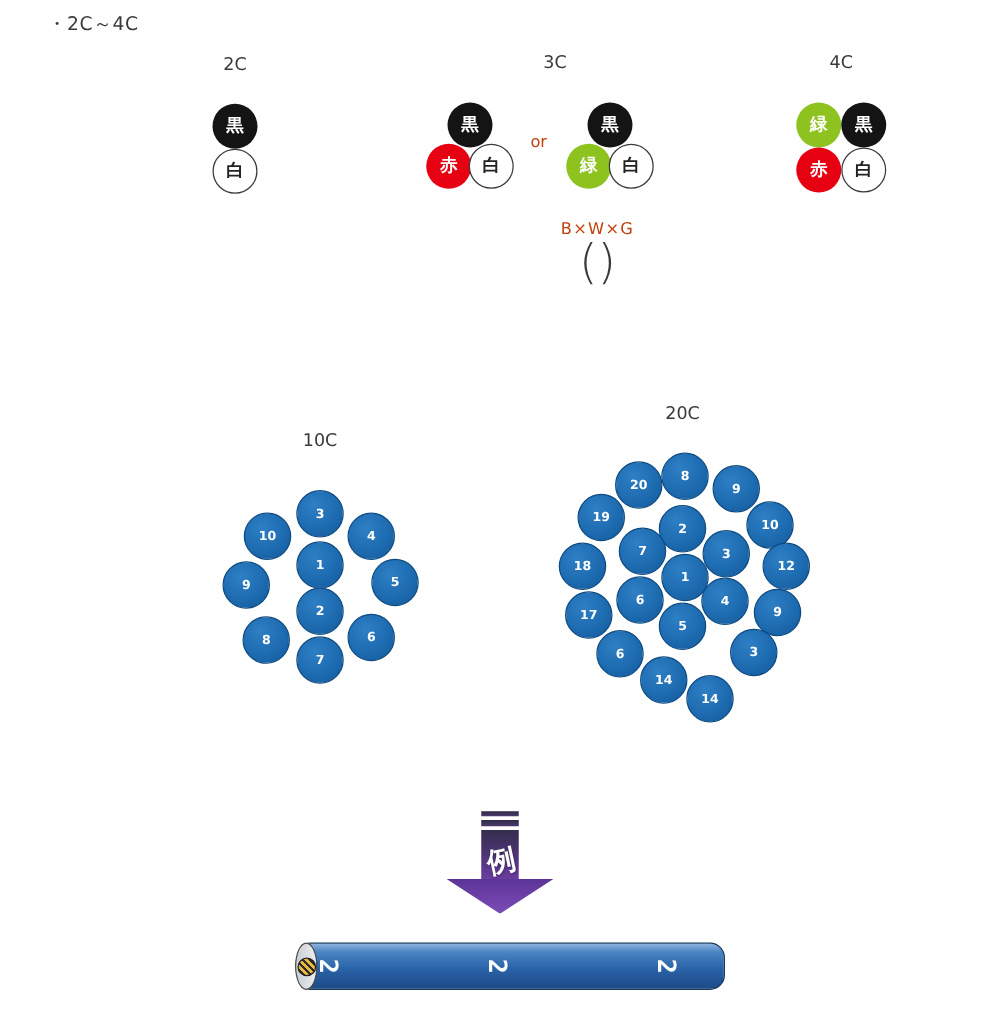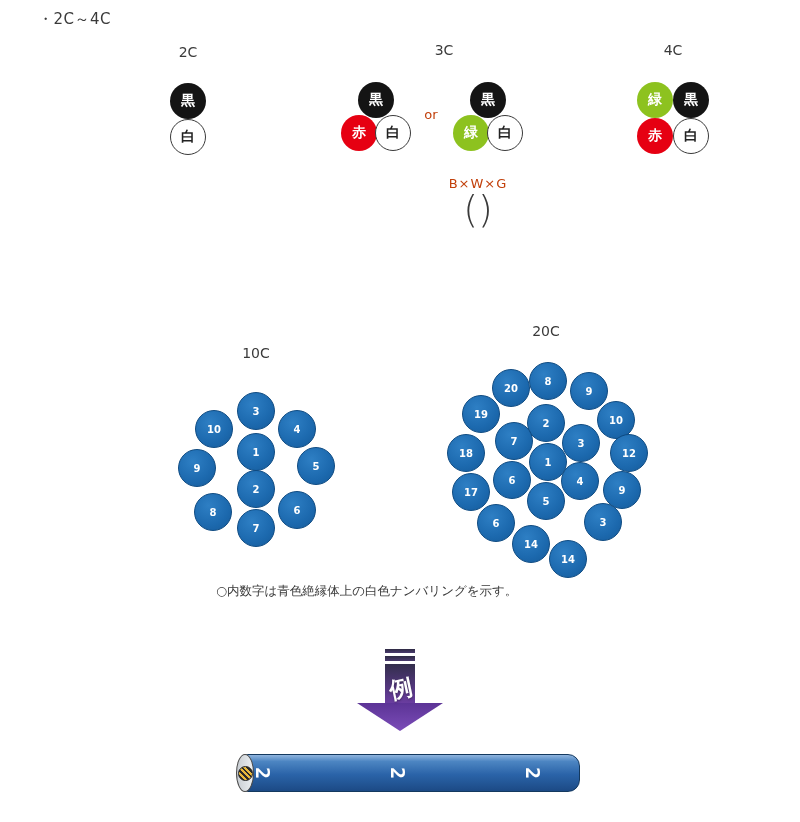--- a/index.html
+++ b/index.html
@@ -135,21 +135,20 @@
       <div class="numcircle" style="left: 561px; top: 462px;">4</div>
       <div class="numcircle" style="left: 452px; top: 473px;">17</div>
       <div class="numcircle" style="left: 603px; top: 471px;">9</div>
       <div class="numcircle" style="left: 527px; top: 482px;">5</div>
       <div class="numcircle" style="left: 477px; top: 504px;">6</div>
       <div class="numcircle" style="left: 584px; top: 503px;">3</div>
       <div class="numcircle" style="left: 512px; top: 525px;">14</div>
       <div class="numcircle" style="left: 549px; top: 540px;">14</div>
     </div>
 
-  <div class="abs note" style="left:216px;top:583px;">○内数字は青色絶縁体上の白色ナンバリングを示す。</div>
 
   <div class="arrow-stripe" style="left:385px;top:649px;width:30px;height:4px;"></div>
   <div class="arrow-stripe" style="left:385px;top:656px;width:30px;height:5px;"></div>
   <div class="arrow-shaft" style="left:385px;top:664px;width:30px;height:40px;"></div>
   <div class="arrow-head" style="left:357px;top:703px;"></div>
   <div class="example-label" style="left:401px;top:689px;">例</div>
 
   <div class="cable-body" style="left:244px;top:754px;width:336px;"></div>
   <div class="cable-cap" style="left:236px;top:754px;">
     <div class="cable-core"></div>

